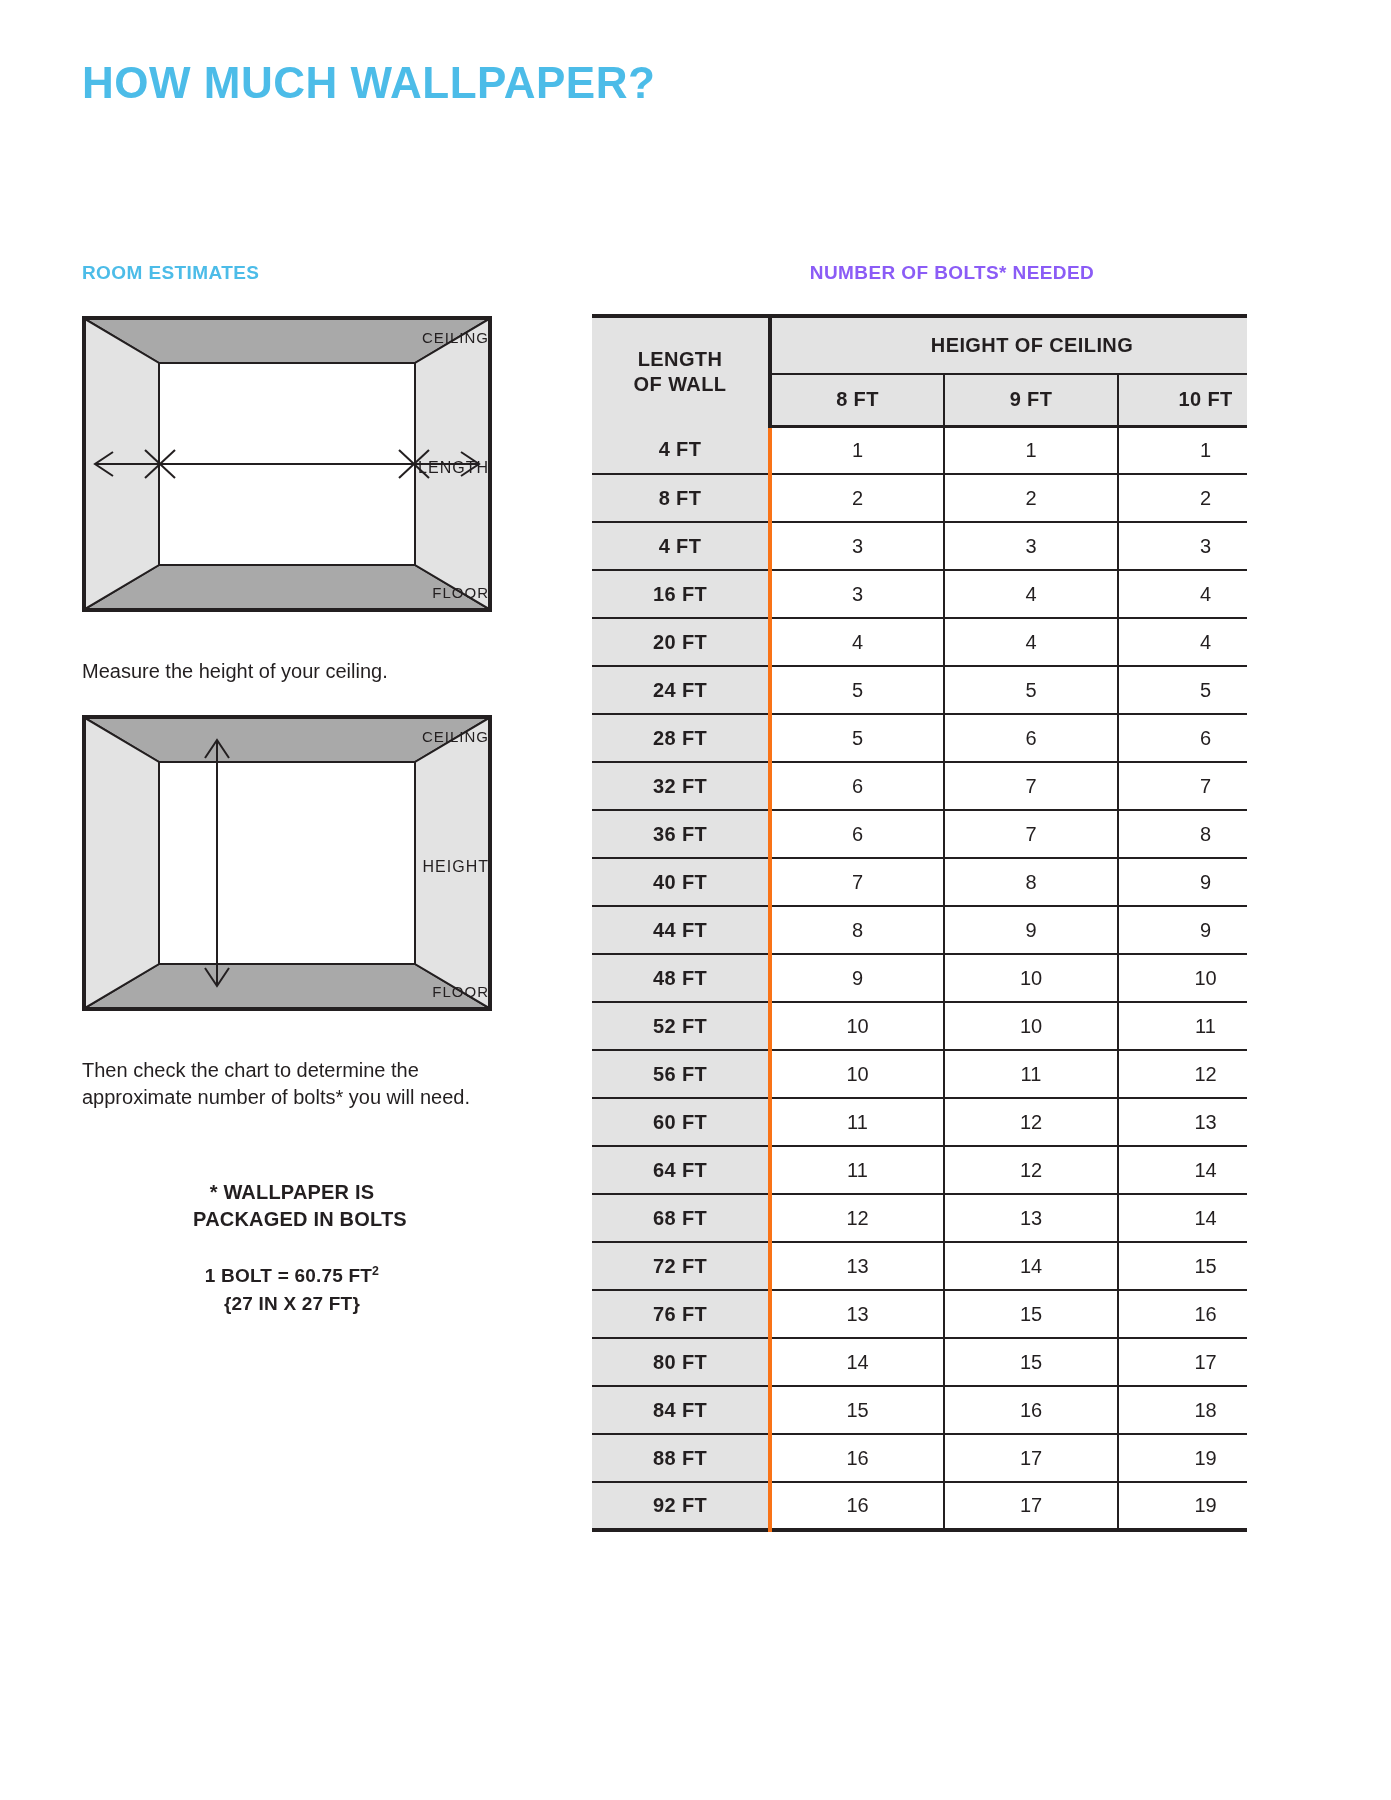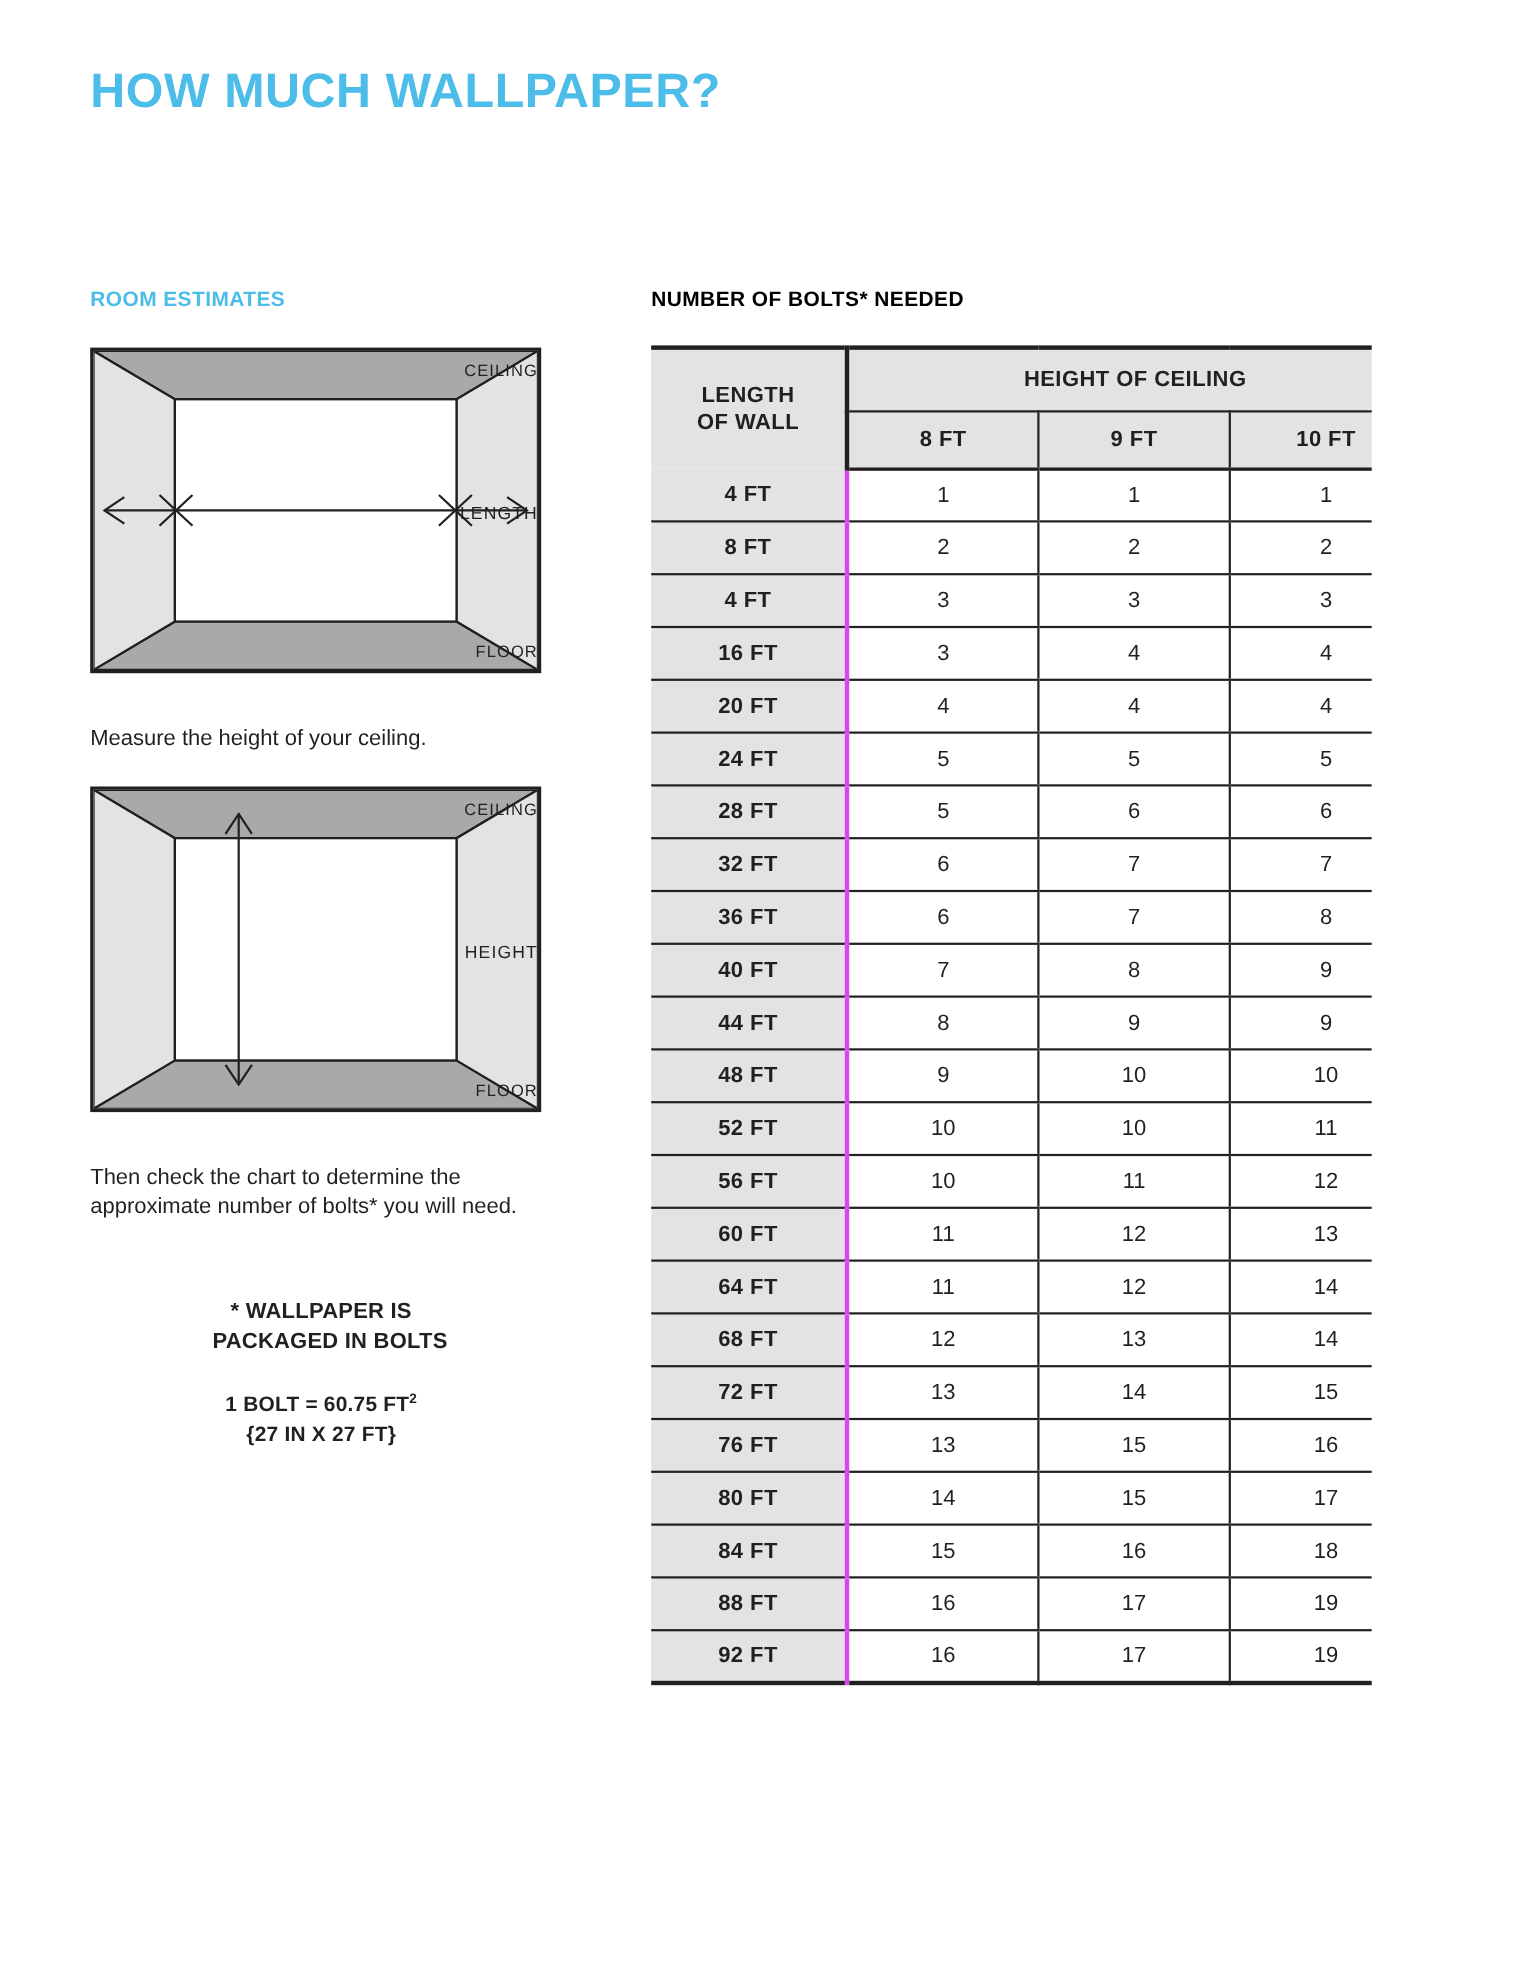--- a/index.html
+++ b/index.html
@@ -95,23 +95,23 @@
   
   .right-col {
     position: absolute;
     left: 592px;
     top: 262px;
     width: 720px;
   }
   .table-head {
     font-size: 19px;
     font-weight: bold;
-    color: #000000;
-    letter-spacing: 0.4px;
-    text-align: left;
+    color: #8b5cf6;
+    letter-spacing: 0.4px;
+    text-align: center;
     margin-bottom: 30px;
   }
   table.bolts {
     border-collapse: collapse;
     width: 700px;
     table-layout: fixed;
     border-top: 4px solid #231f20;
     border-bottom: 4px solid #231f20;
   }
   table.bolts th, table.bolts td {
@@ -144,21 +144,21 @@
     letter-spacing: 0.4px;
     border-bottom: 3px solid #231f20;
   }
   .hdr-sub.div { border-left: 2px solid #231f20; }
   .row-label {
     background: #e3e3e3;
     font-weight: bold;
     font-size: 21px;
     height: 48px;
     letter-spacing: 0.4px;
-    border-right: 4px solid #d946ef;
+    border-right: 4px solid #f97316;
     border-bottom: 2px solid #231f20;
   }
   .cell {
     height: 48px;
     border-bottom: 2px solid #231f20;
     font-size: 20px;
   }
   .cell.div { border-left: 2px solid #231f20; }
   tr:last-child .row-label, tr:last-child .cell { border-bottom: none; margin-top: 29px; }
 </style>

